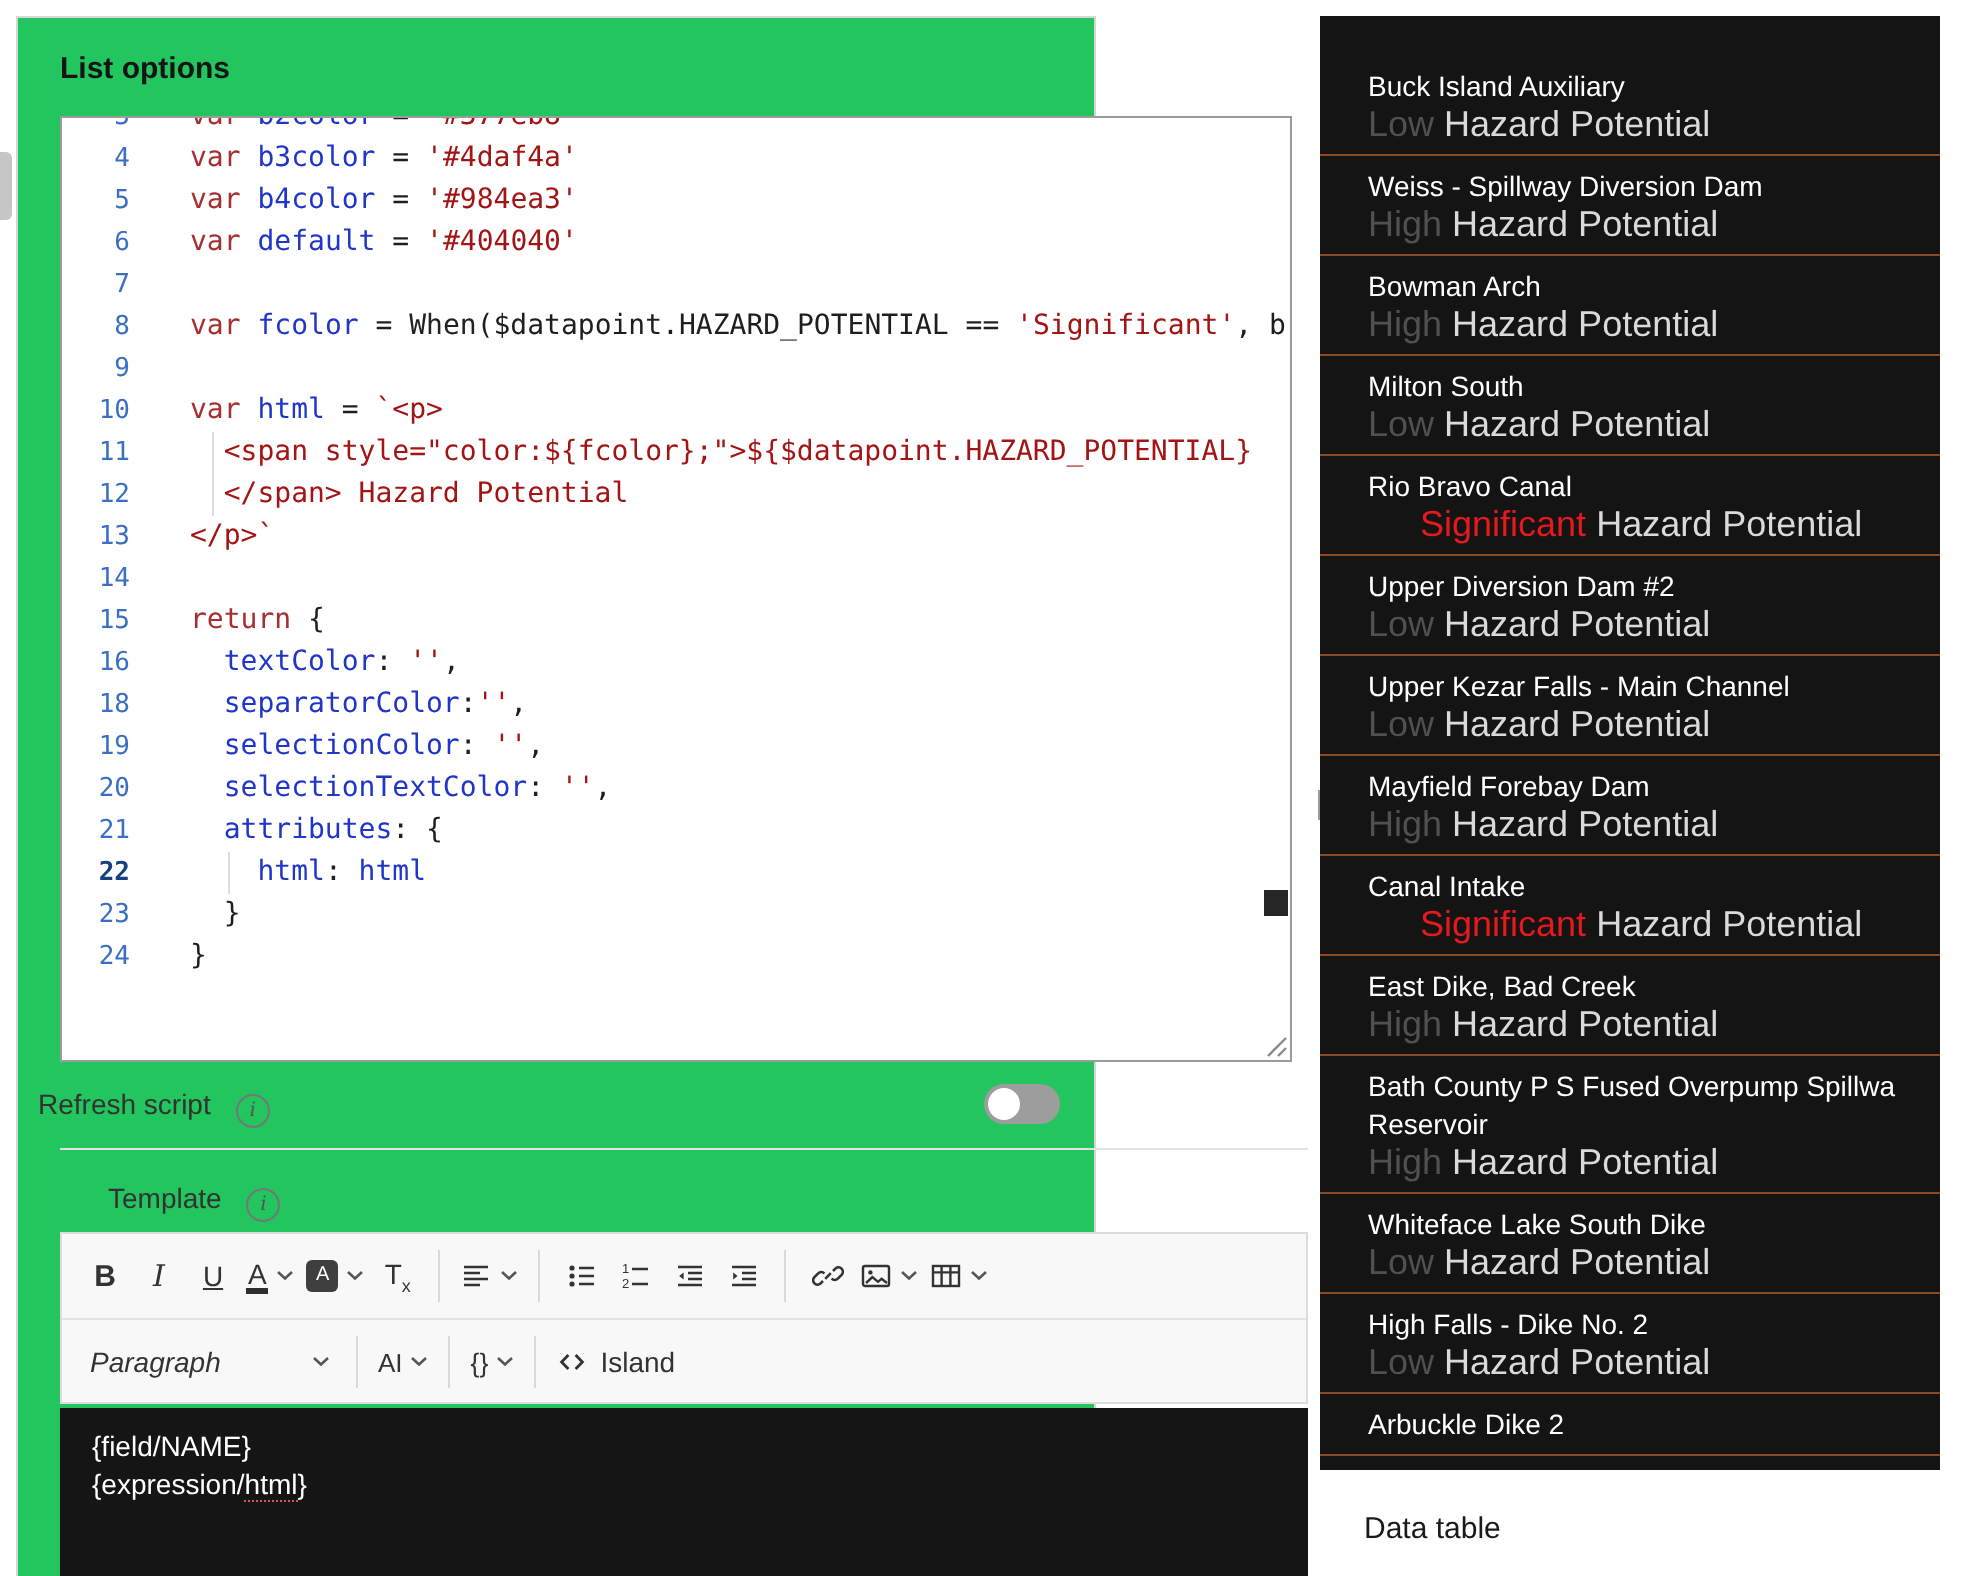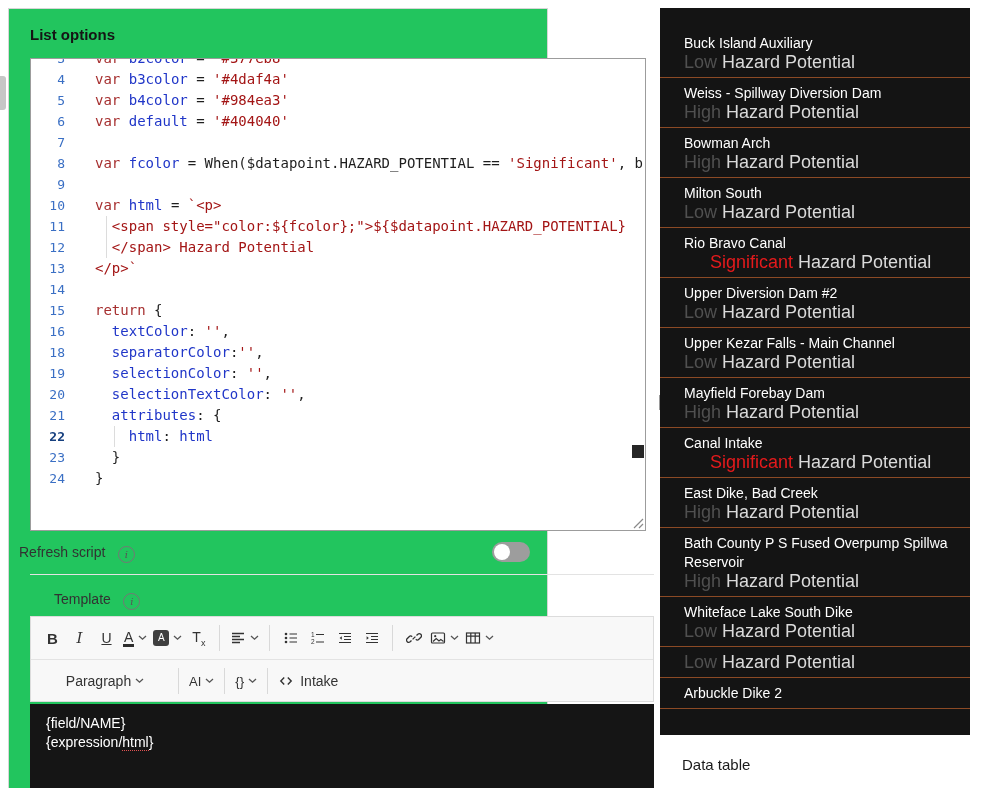--- a/index.html
+++ b/index.html
@@ -55,21 +55,21 @@
       font-family:"Liberation Sans",sans-serif;}
   .tb-sep{width:1px;height:26px;background:#d9d9d9;margin:0 7px;flex:none;}
   .g-bold{font-weight:700;font-size:15px;}
   .g-italic{font-family:"DejaVu Serif",serif;font-style:italic;font-size:15px;}
   .g-underline{text-decoration:underline;font-size:14px;}
   .g-fontcolor{font-size:14px;line-height:14px;border-bottom:3px solid #2e2e2e;padding:0 1px;}
   .g-bgcolor{display:inline-block;width:16px;height:16px;background:#3f3f3f;border-radius:3px;
              color:#fff;font-size:10px;line-height:16px;text-align:center;}
   .g-tx{font-size:14px;}
   .g-tx sub{font-size:9px;}
-  .tb.wide{width:132px;font-size:14px;padding:0 6px;}
+  .tb.wide{width:132px;justify-content:space-between;font-size:14px;padding:0 6px;font-style:italic;}
   .tb.small-label{font-size:13px;}
   .tb.source{font-size:14px;gap:6px;}
 
   
   .preview{position:absolute;left:21px;top:695px;width:624px;height:85px;background:#151515;
            color:#fff;padding:10px 16px;box-sizing:border-box;font-size:14px;line-height:19px;}
   .pv-underline{border-bottom:1px dotted #e05252;}
 
   
   .split-handle{position:absolute;left:659px;top:395px;width:5px;height:15px;
@@ -256,21 +256,21 @@
         <span>{}</span>
         <svg width="9" height="6" viewBox="0 0 9 6">
             <path d="M1 1l3.5 3.2L8 1" fill="none" stroke="#555" stroke-width="1.3"></path>
           </svg>
       </button>
       <span class="tb-sep"></span>
       <button class="tb source">
         <svg width="16" height="16" viewBox="0 0 16 16">
             <path d="M6.2 4.5L2.8 8l3.4 3.5M9.8 4.5L13.2 8l-3.4 3.5" stroke="#333" fill="none" stroke-width="1.4"></path>
           </svg>
-        <span>Intake</span>
+        <span>Island</span>
       </button>
     </div>
   </div>
 
   <div class="preview">
     <div class="pv-line">{field/NAME}</div>
     <div class="pv-line"><span>{expression/</span><span class="pv-underline">html</span><span>}</span></div>
   </div>
 </section>
 
@@ -320,20 +320,21 @@
       </div>
       <div class="hz-item">
         <div class="hz-name">Bath County P S Fused Overpump Spillwa<br>Reservoir</div>
         <div class="hz-level"><span class="level-word">High</span><span class="level-suffix"> Hazard Potential</span></div>
       </div>
       <div class="hz-item">
         <div class="hz-name">Whiteface Lake South Dike</div>
         <div class="hz-level"><span class="level-word">Low</span><span class="level-suffix"> Hazard Potential</span></div>
       </div>
       <div class="hz-item">
+        <div class="hz-name">High Falls - Dike No. 2</div>
         <div class="hz-level"><span class="level-word">Low</span><span class="level-suffix"> Hazard Potential</span></div>
       </div>
       <div class="hz-item">
         <div class="hz-name">Arbuckle Dike 2</div>
       </div>
     </div>
 </aside>
 
 <h2 class="data-table-title">Data table</h2>
 

